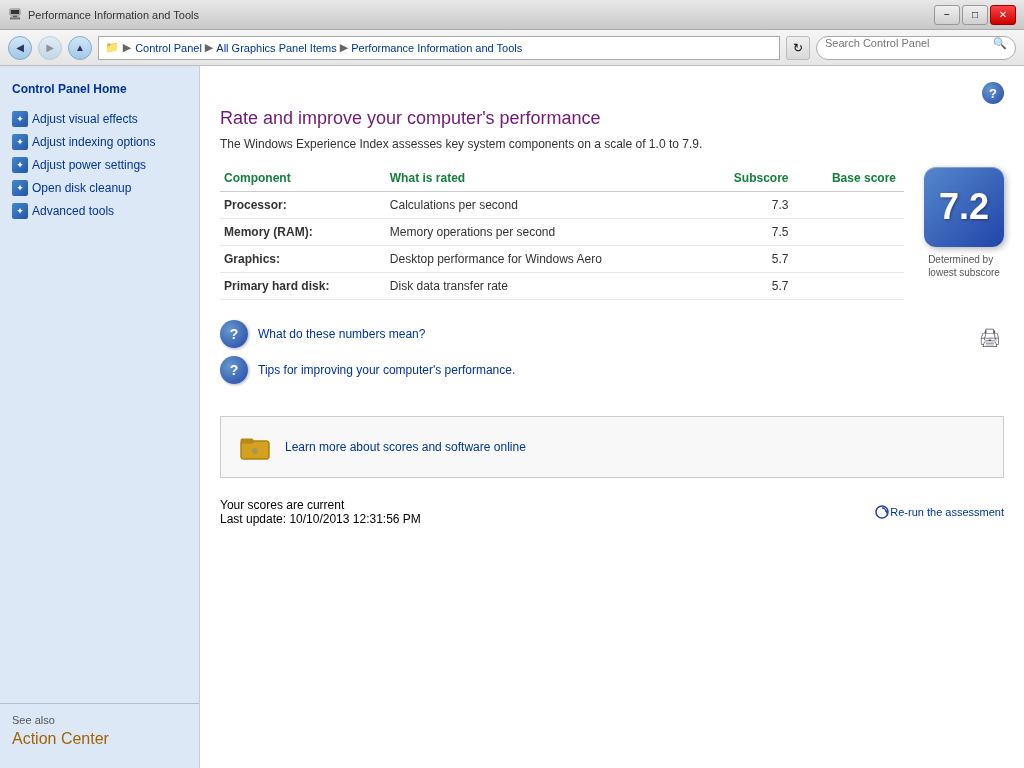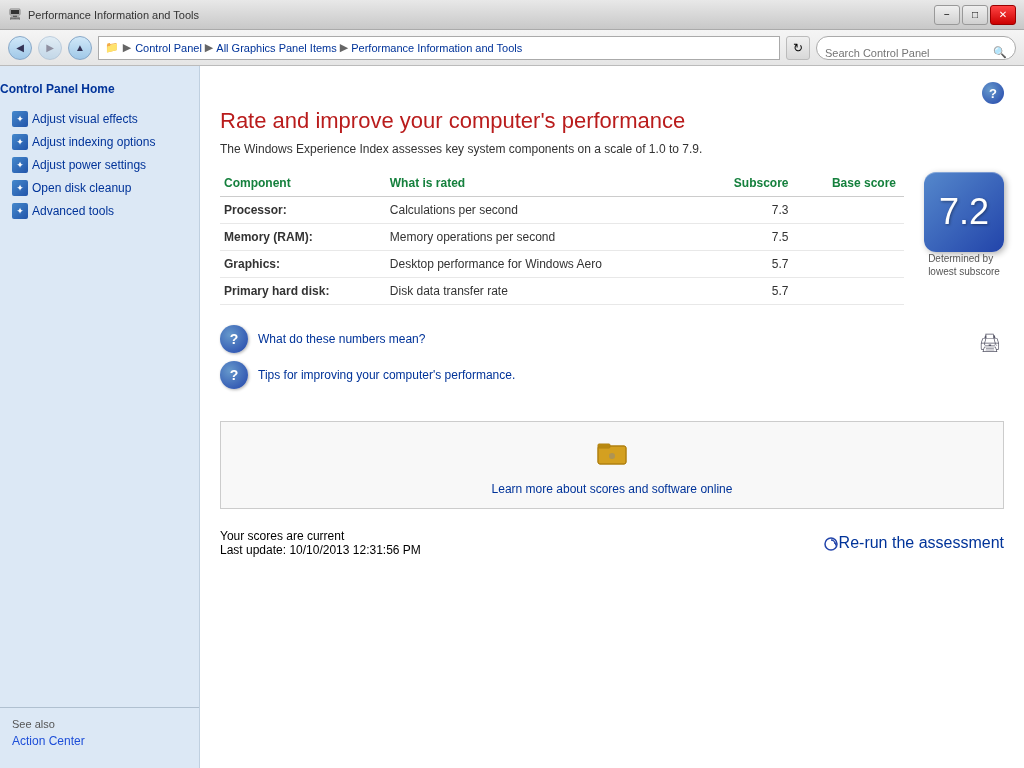--- a/index.html
+++ b/index.html
@@ -82,21 +82,21 @@
       display: flex; align-items: center; justify-content: center;
       cursor: pointer;
       font-size: 12px;
     }
     .search-box {
       width: 200px;
       height: 24px;
       border: 1px solid #aaa;
       border-radius: 12px;
       display: flex;
-      align-items: flex-end;
+      align-items: flex-start;
       background: white;
       padding: 0 8px;
       gap: 4px;
     }
     .search-box input {
       border: none; outline: none; font-size: 11px; flex: 1; background: transparent; color: #999;
     }
     .search-icon-small { color: #666; font-size: 11px; }
 
     
@@ -108,21 +108,21 @@
     
     .sidebar {
       width: 200px;
       background: #dce8f5;
       border-right: 1px solid #c0d0e0;
       padding: 10px 0;
       display: flex;
       flex-direction: column;
     }
     .sidebar-home {
-      padding: 6px 0;
+      padding: 6px 12px;
       margin-bottom: 6px;
     }
     .sidebar-home a {
       color: #003399;
       text-decoration: none;
       font-size: 12px;
       font-weight: bold;
     }
     .sidebar-nav {
       display: flex;
@@ -152,37 +152,37 @@
       margin-top: auto;
       padding: 10px 12px;
       border-top: 1px solid #b0c0d0;
     }
     .see-also {
       font-size: 11px;
       color: #555;
       margin-bottom: 4px;
     }
     .sidebar-bottom-link {
-      color: #1d4ed8;
+      color: #a16207;
       text-decoration: none;
-      font-size: 12px;
+      font-size: 16px;
       cursor: pointer;
     }
 
     
     .content {
       flex: 1;
       background: white;
       padding: 16px 20px;
       overflow-y: auto;
     }
     .page-title {
-      font-size: 22px;
+      font-size: 18px;
       font-weight: normal;
-      color: #b91c1c;
+      color: #701a75;
       margin-bottom: 8px;
     }
     .subtitle {
       font-size: 12px;
       color: #333;
       margin-bottom: 16px;
     }
 
     
     .perf-table {
@@ -217,24 +217,25 @@
     }
     .score-badge {
       width: 80px;
       height: 80px;
       background: linear-gradient(135deg, #5588cc, #2244aa);
       border-radius: 12px;
       display: flex;
       align-items: center;
       justify-content: center;
       font-size: 36px;
-      font-weight: normal;
+      font-weight: bold;
       color: white;
       text-shadow: 1px 1px 3px rgba(0,0,0,0.4);
       box-shadow: 2px 2px 6px rgba(0,0,0,0.3), inset 0 1px 0 rgba(255,255,255,0.3);
+      margin-bottom: 6px;
     }
     .score-label {
       font-size: 10px;
       color: #555;
       line-height: 1.3;
     }
 
     
     .score-area {
       display: flex;
@@ -280,43 +281,42 @@
 
     
     .learn-more-box {
       border: 1px solid #ccc;
       background: #f8f8f8;
       padding: 12px 16px;
       display: flex;
       align-items: center;
       gap: 12px;
       margin-bottom: 16px;
-      flex-direction: column;
     }
     .folder-icon {
       width: 36px; height: 36px;
       display: flex; align-items: center; justify-content: center;
       flex-shrink: 0;
     }
     .folder-svg { width: 32px; height: 32px; }
 
     
     .status-bar {
       display: flex;
       justify-content: space-between;
       align-items: center;
       padding: 4px 0;
     }
     .rerun-link {
       display: flex;
-      align-items: flex-end;
+      align-items: center;
       gap: 0;
       color: #003399;
       text-decoration: none;
-      font-size: 16px;
+      font-size: 11px;
       cursor: pointer;
     }
     .rerun-icon {
       width: 16px; height: 16px;
       display: flex; align-items: center; justify-content: center;
     }
   </style>
 </head>
 <body>
 

